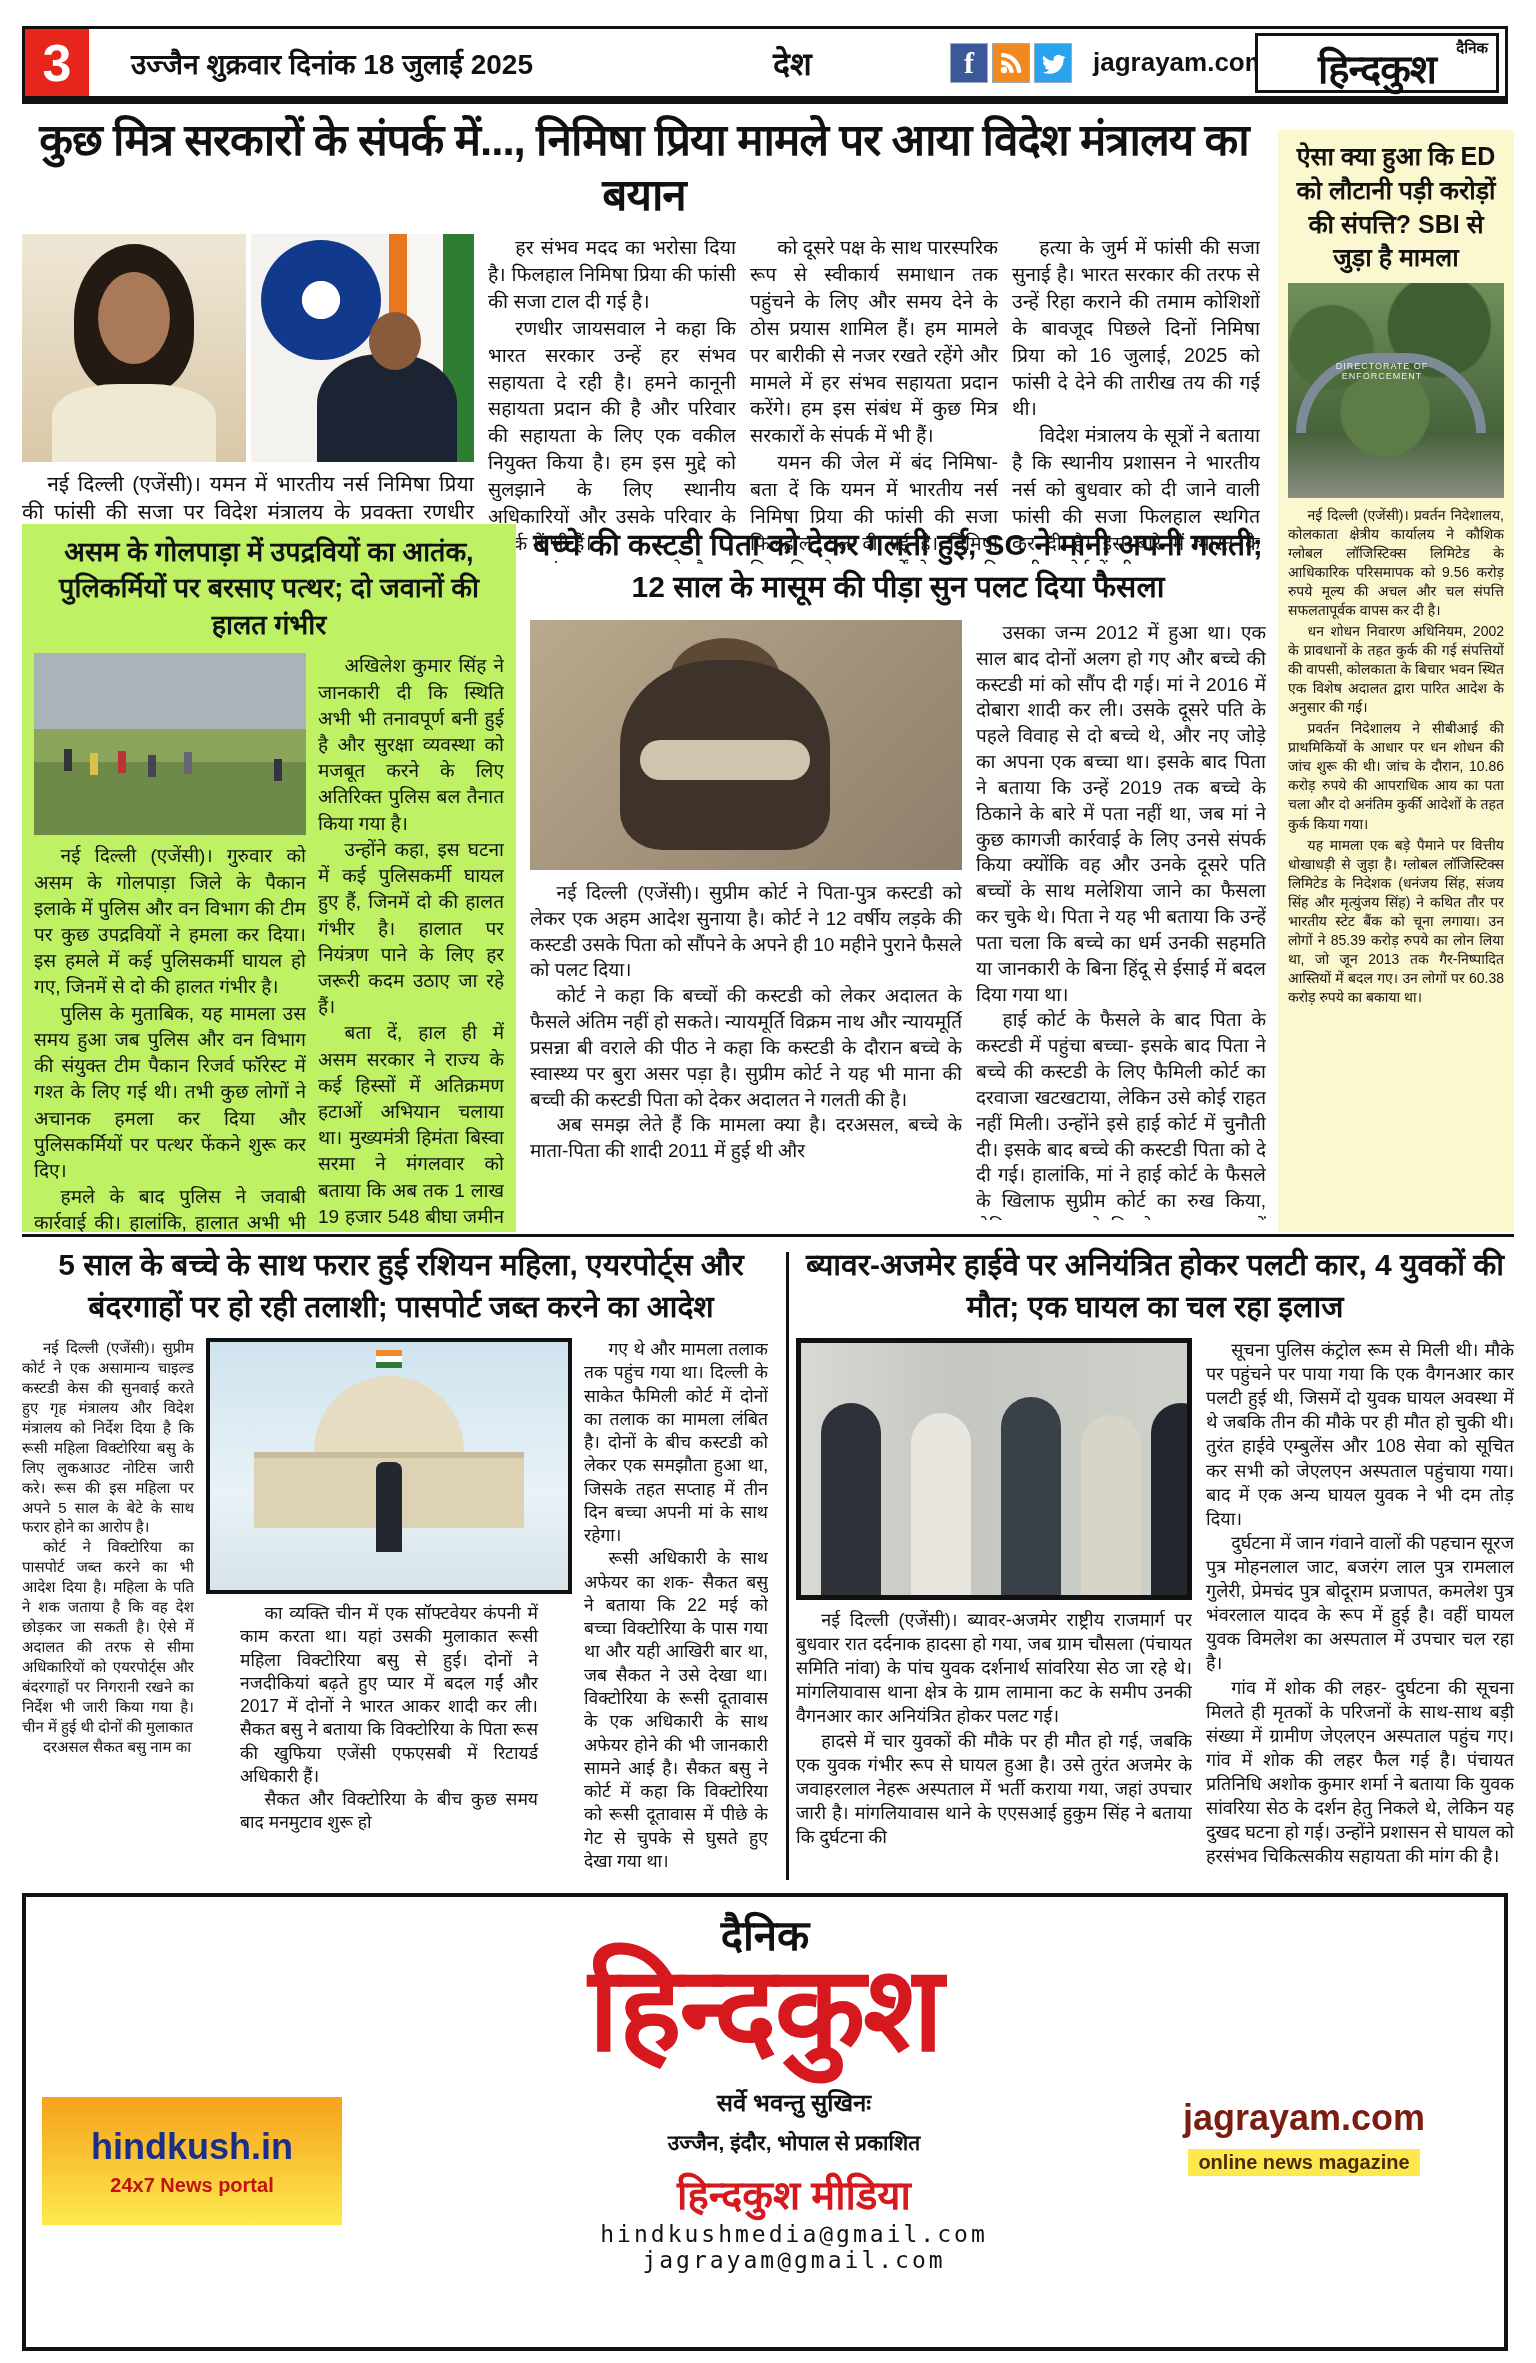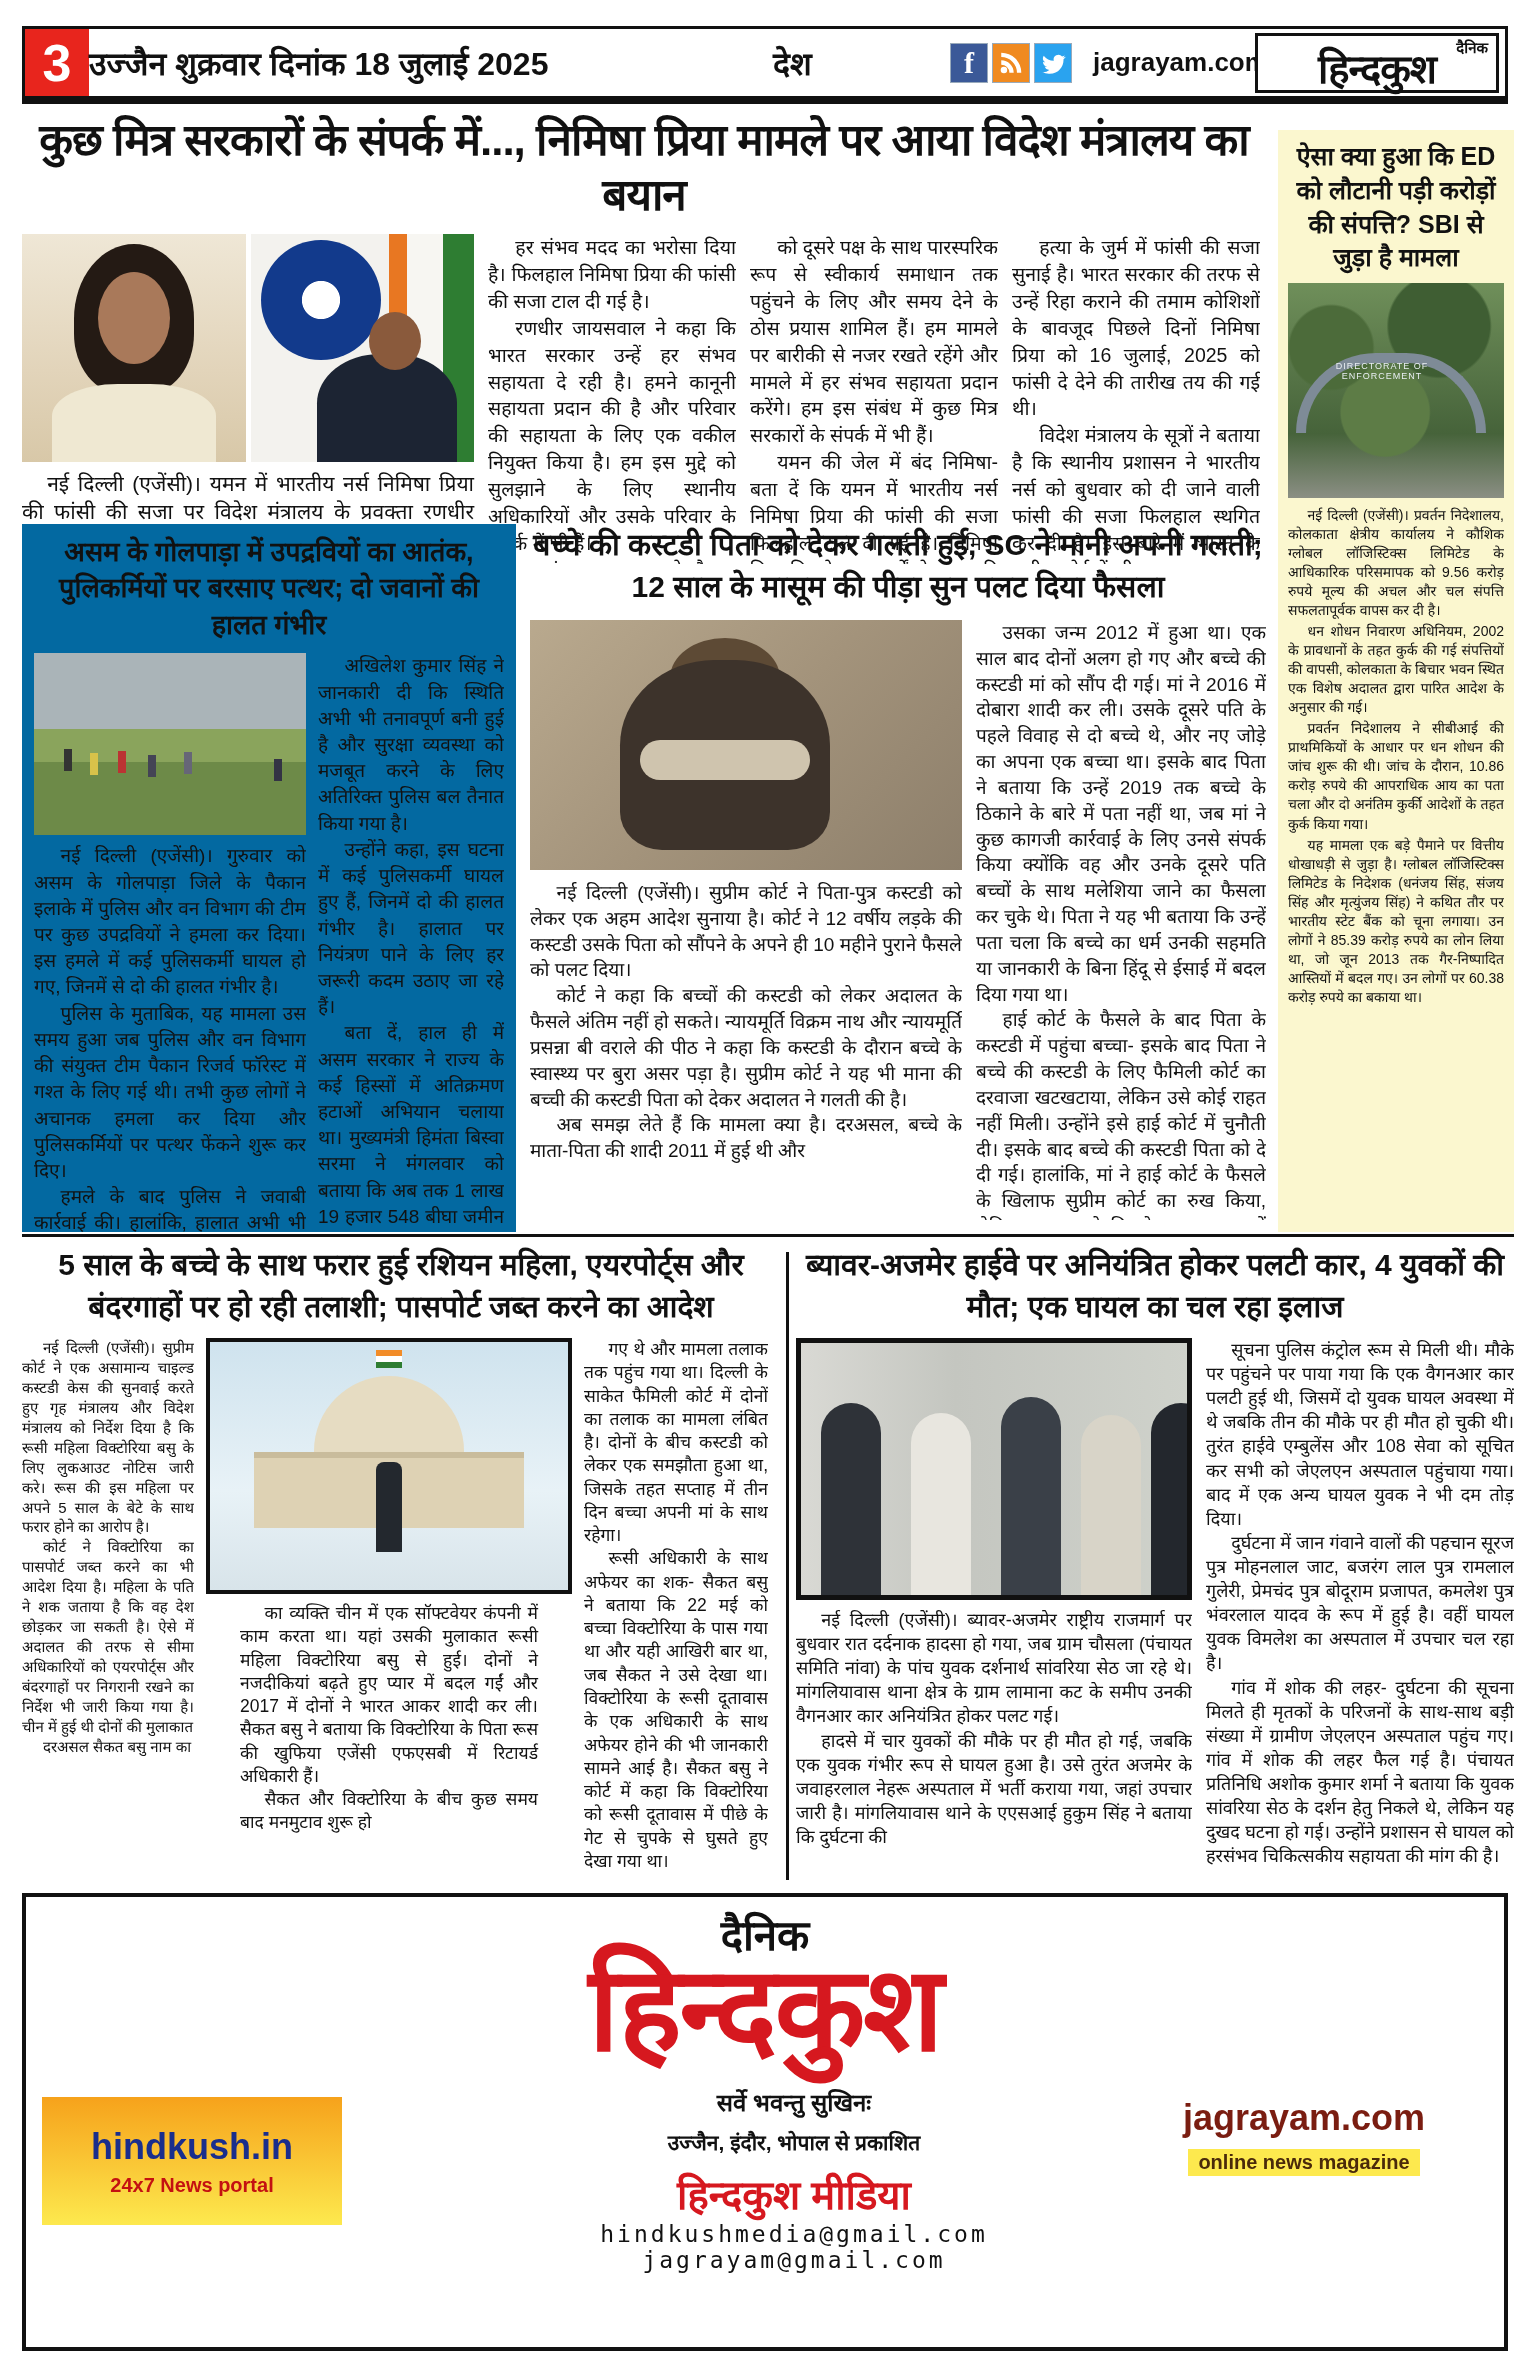--- a/index.html
+++ b/index.html
@@ -3,21 +3,21 @@
 <meta charset="utf-8">
 <style>
   html,body{margin:0;padding:0;background:#ffffff;}
   .page{position:relative;width:1536px;height:2363px;background:#fff;overflow:hidden;
         font-family:"Liberation Sans",sans-serif;color:#111;}
   
   .header{position:absolute;left:22px;top:26px;width:1486px;height:78px;background:#fff;
           border:3px solid #111;border-bottom:8px solid #111;display:flex;align-items:center;box-sizing:border-box;}
   .pageno{width:64px;align-self:stretch;background:#e8251d;color:#fff;font-size:52px;font-weight:bold;
           display:flex;align-items:center;justify-content:center;}
-  .dateline{font-size:32px;font-weight:bold;white-space:nowrap;}
+  .dateline{margin-left:42px;font-size:28px;font-weight:bold;white-space:nowrap;}
   .section{position:absolute;left:748px;font-size:32px;font-weight:bold;}
   .socials{position:absolute;left:925px;display:flex;gap:4px;align-items:center;}
   .sicon{width:38px;height:40px;display:flex;align-items:center;justify-content:center;border:1px solid #9ab;box-sizing:border-box;}
   .fb{background:#3b5998;color:#fff;font-size:30px;font-weight:bold;font-family:"Liberation Serif",serif;}
   .rss{background:#f08a20;}
   .tw{background:#2aa3ef;}
   .site{position:absolute;left:1068px;font-size:26px;font-weight:bold;}
   .mastbox{margin-left:auto;margin-right:6px;border:3px solid #111;width:244px;height:60px;position:relative;
            display:flex;align-items:flex-end;justify-content:center;box-sizing:border-box;background:#fff;}
   .mast-small{position:absolute;top:1px;right:8px;font-size:15px;font-weight:bold;}
@@ -70,21 +70,21 @@
   .ph-crowd{width:100%;height:262px;background:linear-gradient(90deg,#d9d9d4 0%,#c4c6c0 40%,#cfd2cb 100%);border:5px solid #111;box-sizing:border-box;}
   .ph-crowd .p1{position:absolute;left:20px;top:60px;width:60px;height:200px;border-radius:30px 30px 0 0;background:#2e3238;
       box-shadow:90px 10px 0 #e8e6df,180px -6px 0 #3a4048,260px 12px 0 #d8d4c8,330px 0 0 #23272d;}
   
   .ed{position:absolute;left:1278px;top:130px;width:236px;height:1102px;background:#fbf7cf;box-sizing:border-box;
       padding:10px 10px;overflow:hidden;}
   .ed h2{margin:0 0 8px;font-size:25px;line-height:1.35;font-weight:900;text-align:center;}
   .ed .body{font-size:14px;line-height:1.36;margin-top:8px;}
   .ed .jp{margin-bottom:2px;}
   
-  .assam{position:absolute;left:22px;top:524px;width:494px;height:708px;background:#0369a1;box-sizing:border-box;
+  .assam{position:absolute;left:22px;top:524px;width:494px;height:708px;background:#bef264;box-sizing:border-box;
          padding:10px 12px;overflow:hidden;}
   .assam h2{margin:0;font-size:27px;line-height:1.35;font-weight:900;text-align:center;}
   .assam .row{display:flex;gap:12px;margin-top:10px;height:608px;}
   .assam .c1{width:272px;flex:none;font-size:19px;line-height:1.38;}
   .assam .c2{width:186px;flex:none;font-size:19px;line-height:1.38;}
   .assam .c1 .txt{margin-top:8px;}
   
   .custody{position:absolute;left:530px;top:524px;width:736px;height:708px;overflow:hidden;}
   .custody h2{margin:0;font-size:30px;line-height:1.4;font-weight:900;text-align:center;}
   .custody .row{display:flex;gap:14px;margin-top:12px;height:600px;}

